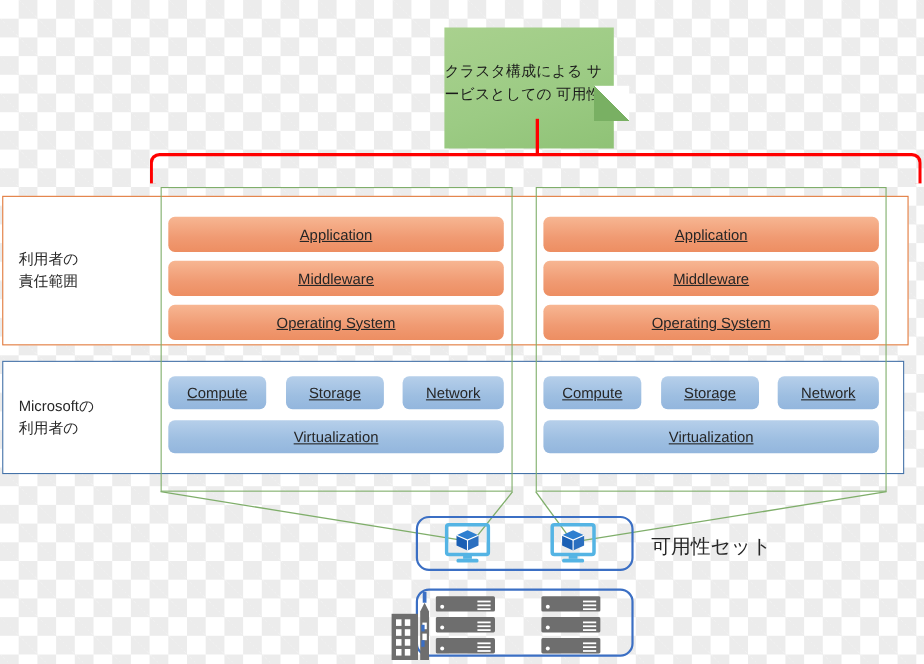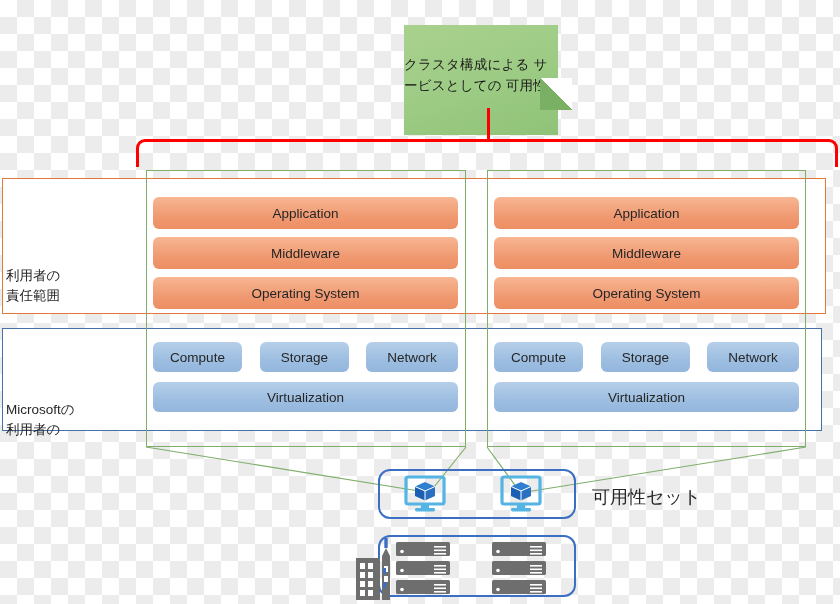--- a/index.html
+++ b/index.html
@@ -47,34 +47,34 @@
   
   #user-box {
     left: 2px; top: 178px; width: 824px; height: 136px;
     border: 1.4px solid #e2793b; background: #ffffff;
   }
   #ms-box {
     left: 2px; top: 328px; width: 820px; height: 103px;
     border: 1.4px solid #4472a8; background: #ffffff;
   }
   .side-label {
-    position: absolute; left: 3px; top: 50%; transform: translateY(-50%);
-    font-size: 13.5px; line-height: 1.5; color: #262626; white-space: pre-line; margin-top: 40px;
+    position: absolute; left: 14px; top: 50%; transform: translateY(-50%);
+    font-size: 13.5px; line-height: 1.5; color: #262626; white-space: pre-line;
   }
 
   
   .vm-frame { border: 1.2px solid #7fae6a; background: transparent; }
   #vm-frame-left  { left: 146px; top: 170px; width: 320px; height: 277px; }
   #vm-frame-right { left: 487px; top: 170px; width: 319px; height: 277px; }
 
   
   .bar {
     position: absolute;
     display: flex; align-items: center; justify-content: center;
-    border-radius: 6px; font-size: 13.5px; color: #262626;
+    border-radius: 6px; font-size: 13.5px; color: #262626; text-decoration: underline;
   }
   .bar.orange { background: linear-gradient(180deg, #f7b692 0%, #f09a72 60%, #ed8e62 100%); }
   .bar.blue   { background: linear-gradient(180deg, #b6cfea 0%, #9dbee1 60%, #93b6dd 100%); }
 
   
   #avset-box {
     left: 378px; top: 469px; width: 198px; height: 50px;
     border: 2.6px solid #3b6fc4; border-radius: 12px; background: transparent;
   }
   #rack-box {

